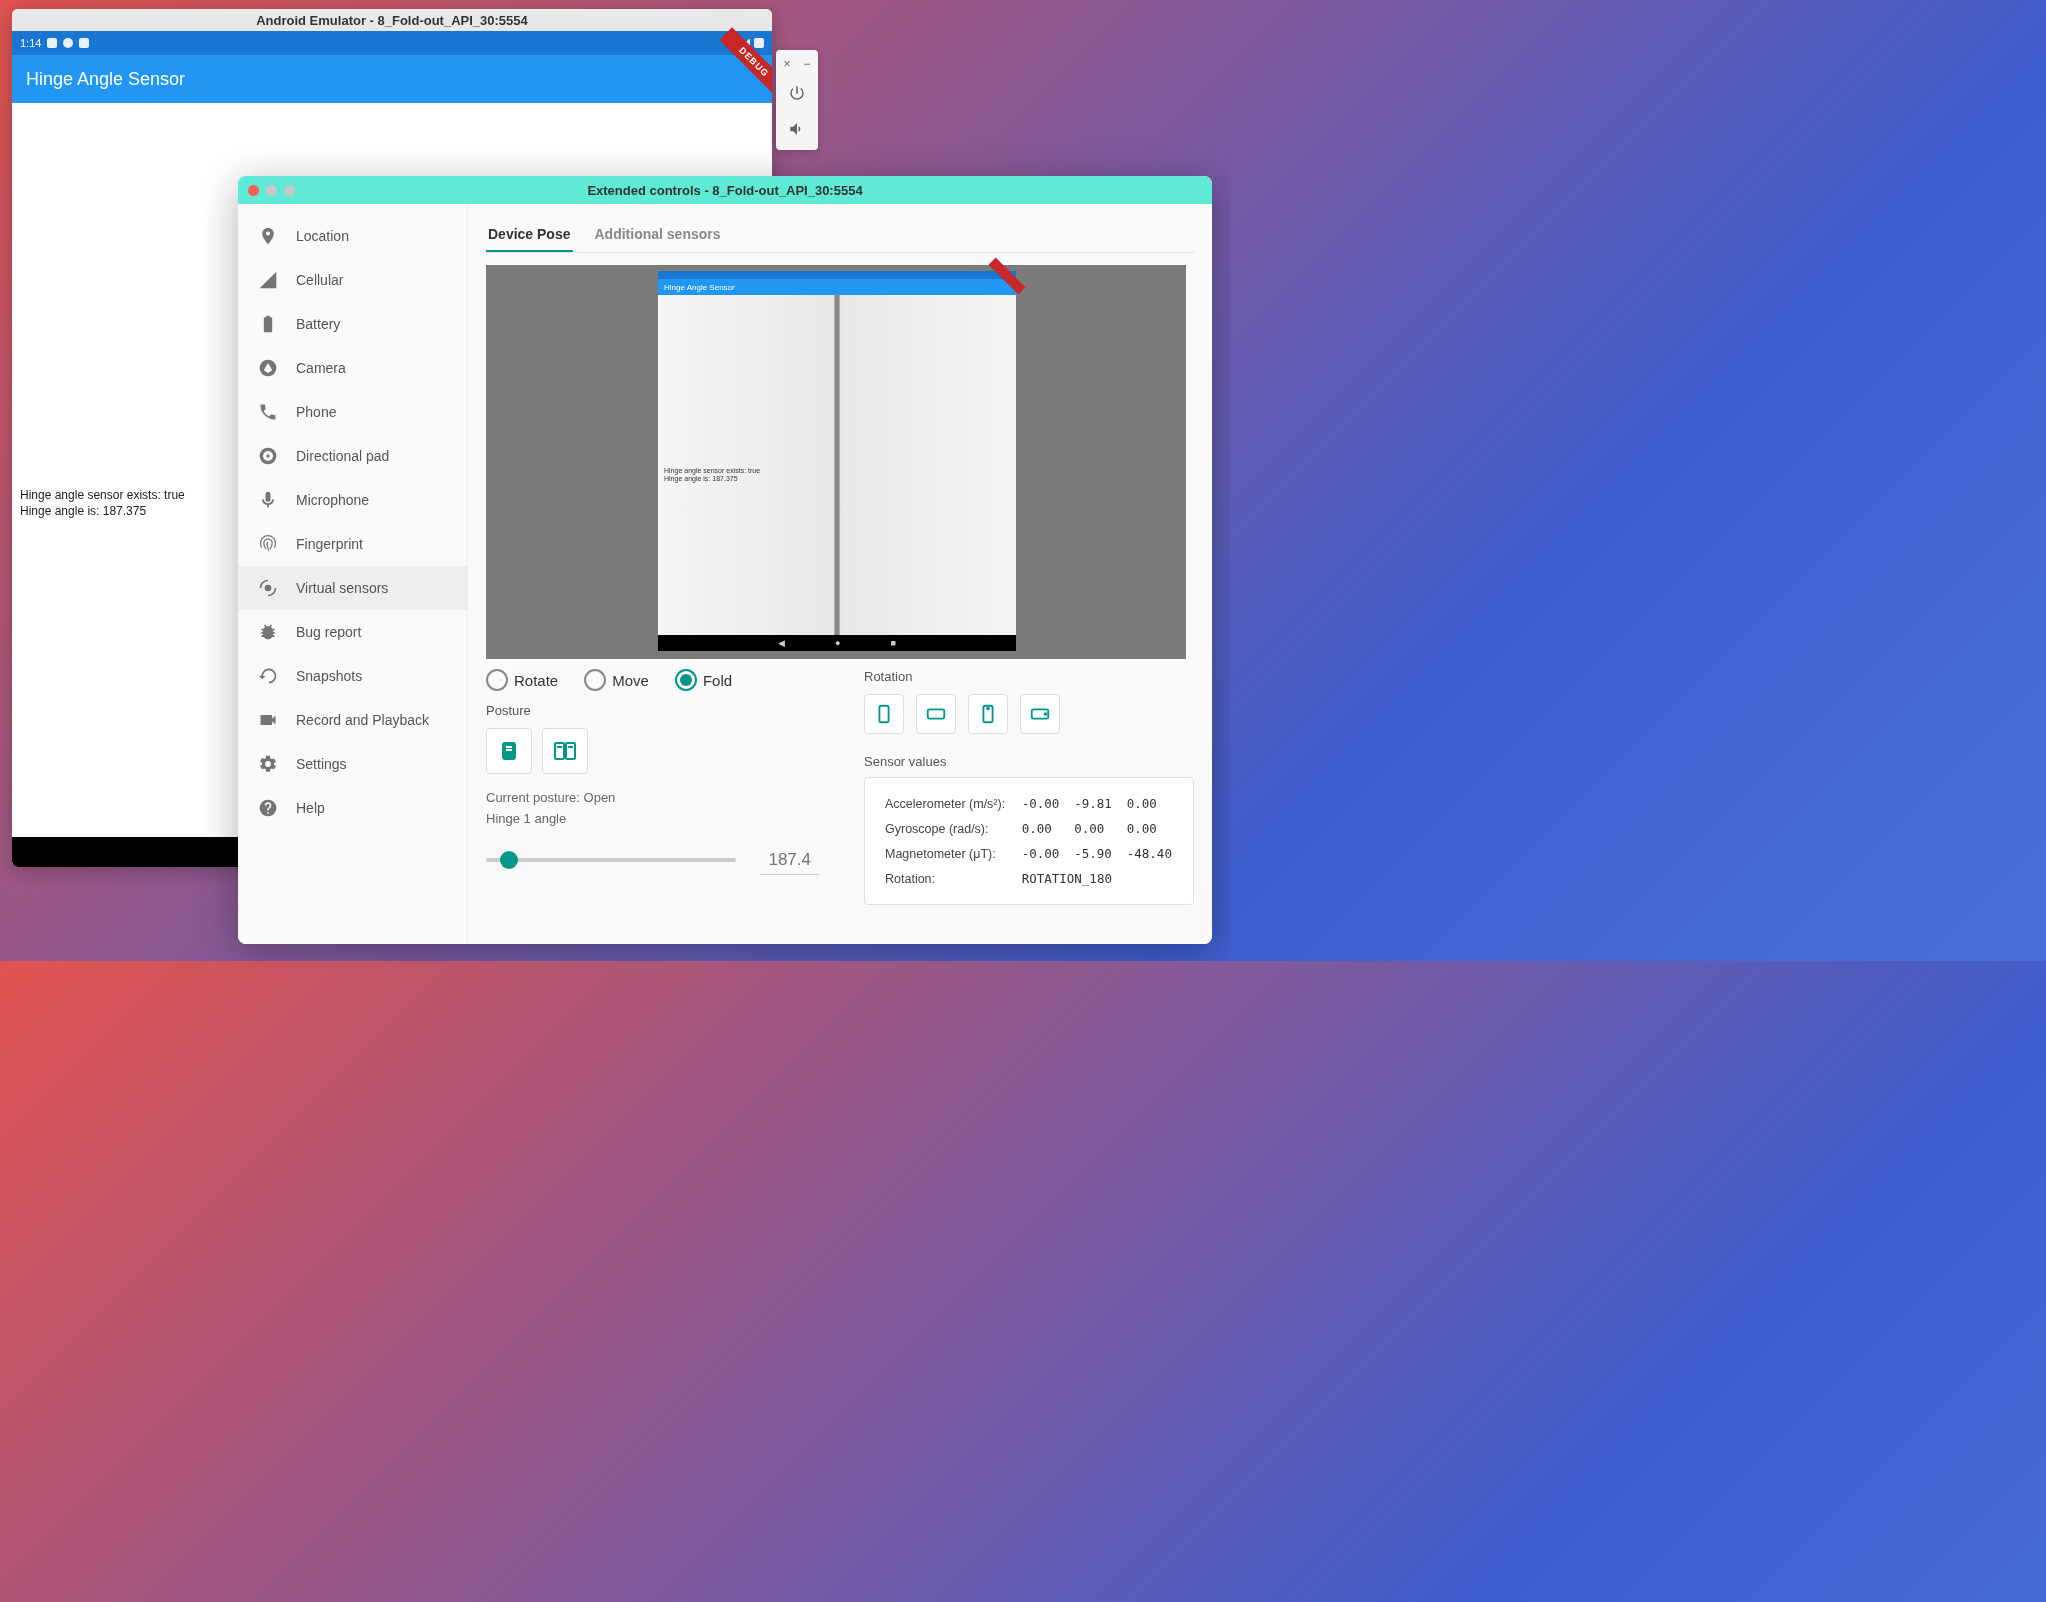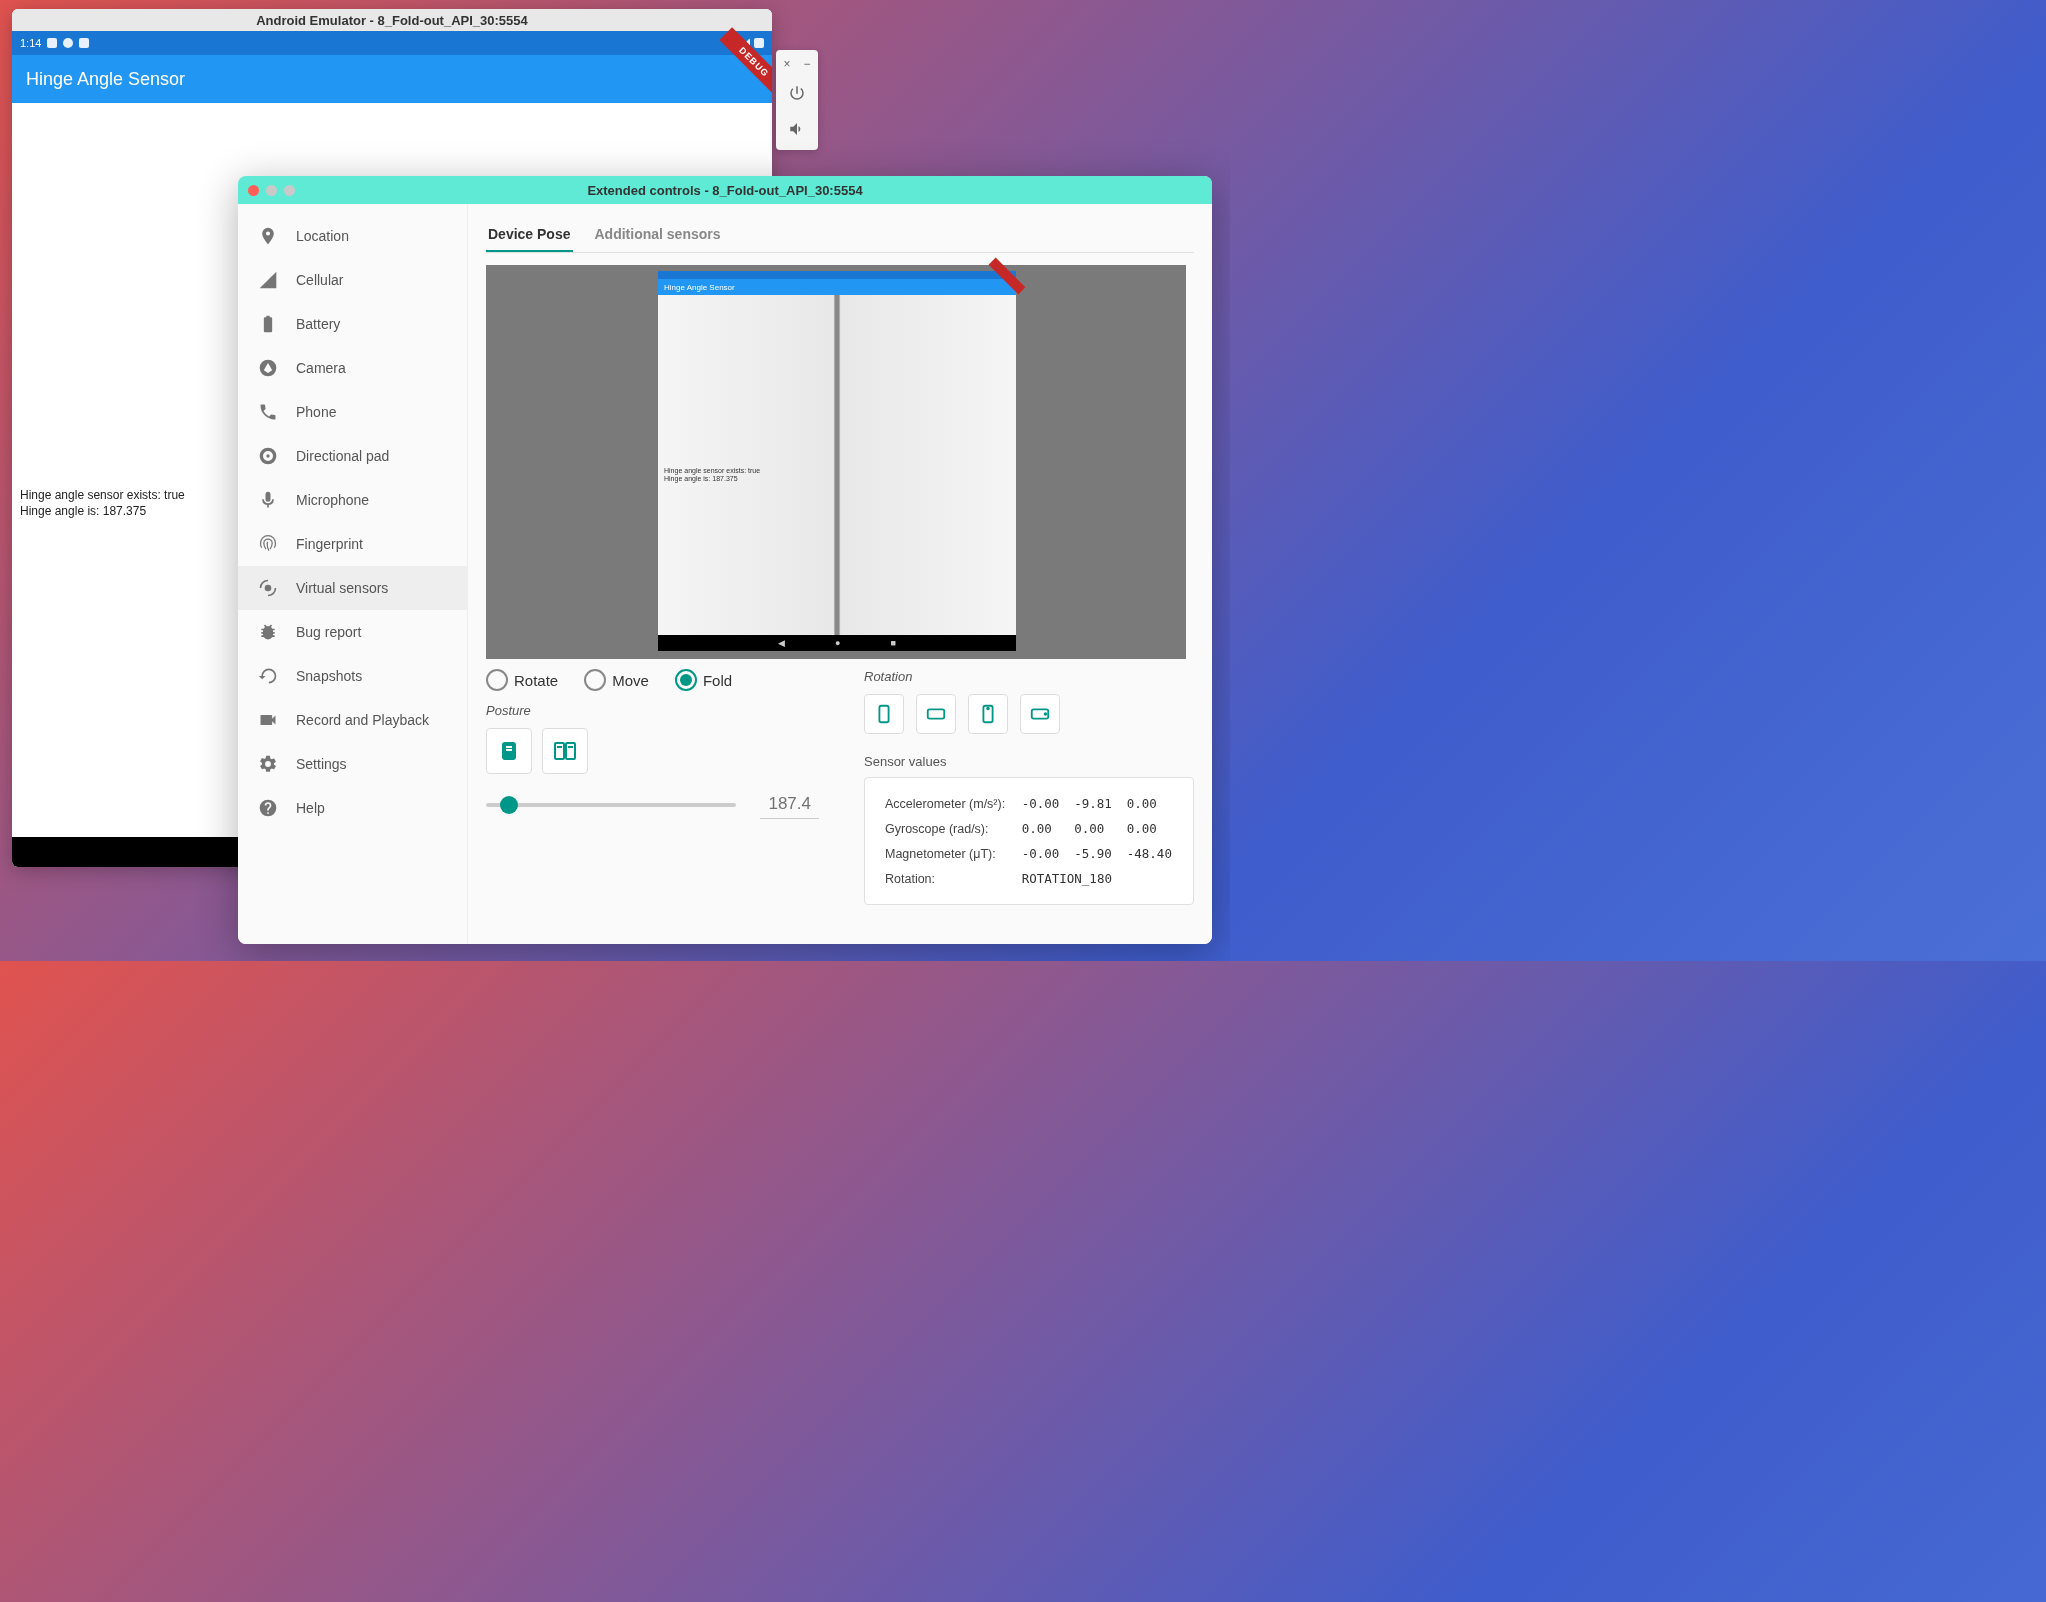--- a/index.html
+++ b/index.html
@@ -59,21 +59,21 @@
 
 .controls-row{display:flex;align-items:flex-start;gap:45px;margin-top:8px;}
 .radios{display:flex;gap:26px;align-items:center;}
 .radio{display:flex;align-items:center;gap:6px;cursor:pointer;}
 .radio-circle{width:22px;height:22px;border:2px solid #888;border-radius:50%;display:flex;align-items:center;justify-content:center;}
 .radio.sel .radio-circle{border-color:#009688;}
 .radio.sel .radio-circle::after{content:"";width:12px;height:12px;background:#009688;border-radius:50%;}
 .radio-label{font-size:15px;color:#333;}
 
 .posture-section{margin-top:12px;}
-.section-label{font-size:13px;color:#555;margin-bottom:10px;font-style:italic;}
+.section-label{font-size:13px;color:#555;margin-bottom:10px;}
 .posture-btns{display:flex;gap:10px;margin-bottom:14px;}
 .posture-btn{width:46px;height:46px;border:1px solid #ddd;border-radius:4px;display:flex;align-items:center;justify-content:center;cursor:pointer;background:#fff;}
 .posture-btn svg{width:24px;height:24px;fill:none;stroke:#009688;stroke-width:2;}
 .posture-btn.sel svg{fill:#009688;stroke:#009688;}
 
 .posture-info{font-size:13px;color:#666;line-height:1.6;}
 .slider-row{display:flex;align-items:center;gap:20px;margin-top:16px;}
 .slider{position:relative;width:250px;height:4px;background:#ccc;border-radius:2px;}
 .slider-thumb{position:absolute;left:14px;top:-7px;width:18px;height:18px;background:#009688;border-radius:50%;cursor:pointer;}
 .slider-val{font-size:17px;color:#737373;margin-left:auto;border-bottom:1px solid #ccc;padding:4px 8px;min-width:50px;text-align:right;}
@@ -289,20 +289,24 @@
                   </svg>
                 </div>
               <div class="posture-btn">
                   <svg viewBox="0 0 24 24">
                     <rect x="2" y="4" width="9" height="16" rx="1"></rect>
                     <rect x="13" y="4" width="9" height="16" rx="1"></rect>
                     <line x1="4" y1="8" x2="9" y2="8"></line>
                     <line x1="15" y1="8" x2="20" y2="8"></line>
                   </svg>
                 </div>
+            </div>
+            <div class="posture-info">
+              <div>Current posture: Open</div>
+              <div>Hinge 1 angle</div>
             </div>
             <div class="slider-row">
               <div class="slider">
                   <div class="slider-thumb"></div>
                 </div>
               <div class="slider-val">187.4</div>
             </div>
           </div>
         </div>
 

